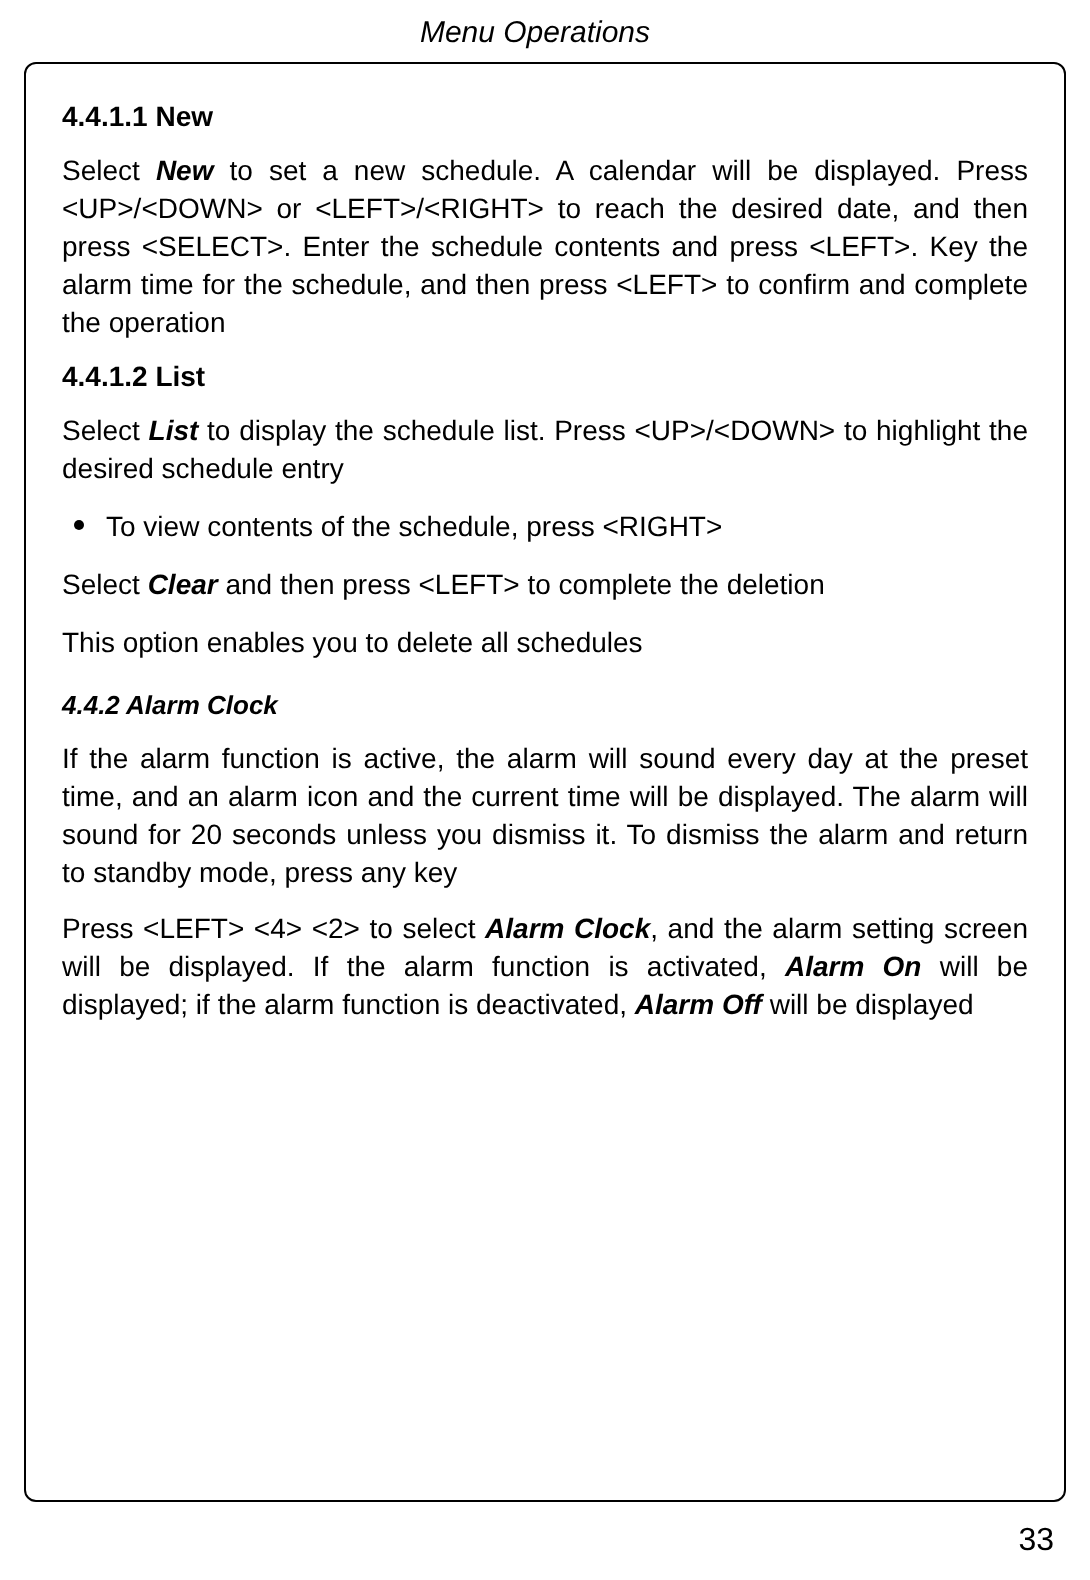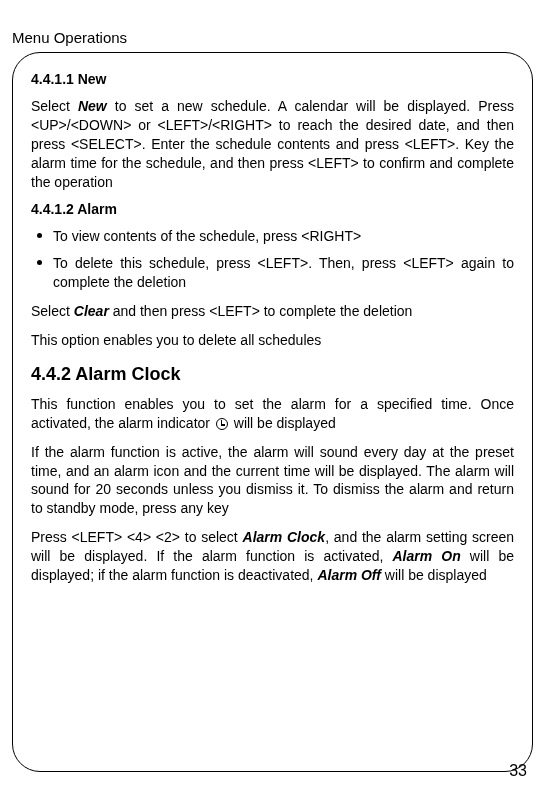--- a/index.html
+++ b/index.html
@@ -15,46 +15,47 @@
       font-size: 14px;
       color: #000;
       position: relative;
     }
     .page {
       padding: 8px 12px 12px 12px;
       height: 100%;
       position: relative;
     }
     .header-title {
-      text-align: left;
+      text-align: center;
+      font-style: italic;
       font-size: 15px;
       margin-bottom: 6px;
       padding-right: 10px;
-      margin-top: 21px;
     }
     .content-box {
       border: 1.5px solid #000;
-      border-radius: 28px;
+      border-radius: 6px;
       padding: 18px 18px 22px 18px;
       height: 720px;
     }
     .section-heading {
       font-weight: bold;
       font-size: 14px;
       margin-top: 6px;
       margin-bottom: 10px;
     }
     .section-heading:first-child {
       margin-top: 0;
     }
     .big-heading {
       font-weight: bold;
-      font-size: 18px;
+      font-size: 13px;
       margin-top: 14px;
       margin-bottom: 10px;
+      font-style: italic;
     }
     .para {
       font-size: 14px;
       line-height: 1.35;
       text-align: justify;
       margin-bottom: 10px;
     }
     .para b {
       font-weight: bold;
       font-style: italic;
@@ -126,35 +127,34 @@
 <div class="page">
   <div class="header-title">Menu Operations</div>
 
   <div class="content-box">
 
     <div class="section-heading">4.4.1.1 New</div>
     <p class="para">
       <span class="inline">Select </span><b class="inline">New</b><span class="inline"> to set a new schedule. A calendar will be displayed. Press &lt;UP&gt;/&lt;DOWN&gt; or &lt;LEFT&gt;/&lt;RIGHT&gt; to reach the desired date, and then press &lt;SELECT&gt;. Enter the schedule contents and press &lt;LEFT&gt;. Key the alarm time for the schedule, and then press &lt;LEFT&gt; to confirm and complete the operation</span>
     </p>
 
-    <div class="section-heading">4.4.1.2 Alarm</div>
+    <div class="section-heading">4.4.1.2 List</div>
+    <p class="para">
+      <span class="inline">Select </span><b class="inline">List</b><span class="inline"> to display the schedule list. Press &lt;UP&gt;/&lt;DOWN&gt; to highlight the desired schedule entry</span>
+    </p>
     <ul class="bullets">
       <li>To view contents of the schedule, press &lt;RIGHT&gt;</li>
-      <li>To delete this schedule, press &lt;LEFT&gt;. Then, press &lt;LEFT&gt; again to complete the deletion</li>
     </ul>
 
     <p class="para">
       <span class="inline">Select </span><b class="inline">Clear</b><span class="inline"> and then press &lt;LEFT&gt; to complete the deletion</span>
     </p>
     <p class="para">This option enables you to delete all schedules</p>
 
     <div class="big-heading">4.4.2 Alarm Clock</div>
-    <p class="para">
-      <span class="inline">This function enables you to set the alarm for a specified time. Once activated, the alarm indicator </span><span class="alarm-icon"></span><span class="inline"> will be displayed</span>
-    </p>
     <p class="para">If the alarm function is active, the alarm will sound every day at the preset time, and an alarm icon and the current time will be displayed. The alarm will sound for 20 seconds unless you dismiss it. To dismiss the alarm and return to standby mode, press any key</p>
     <p class="para">
       <span class="inline">Press &lt;LEFT&gt; &lt;4&gt; &lt;2&gt; to select </span><b class="inline">Alarm Clock</b><span class="inline">, and the alarm setting screen will be displayed. If the alarm function is activated, </span><b class="inline">Alarm On</b><span class="inline"> will be displayed; if the alarm function is deactivated, </span><b class="inline">Alarm Off</b><span class="inline"> will be displayed</span>
     </p>
 
   </div>
 
   <div class="page-number">33</div>
 </div>
 

